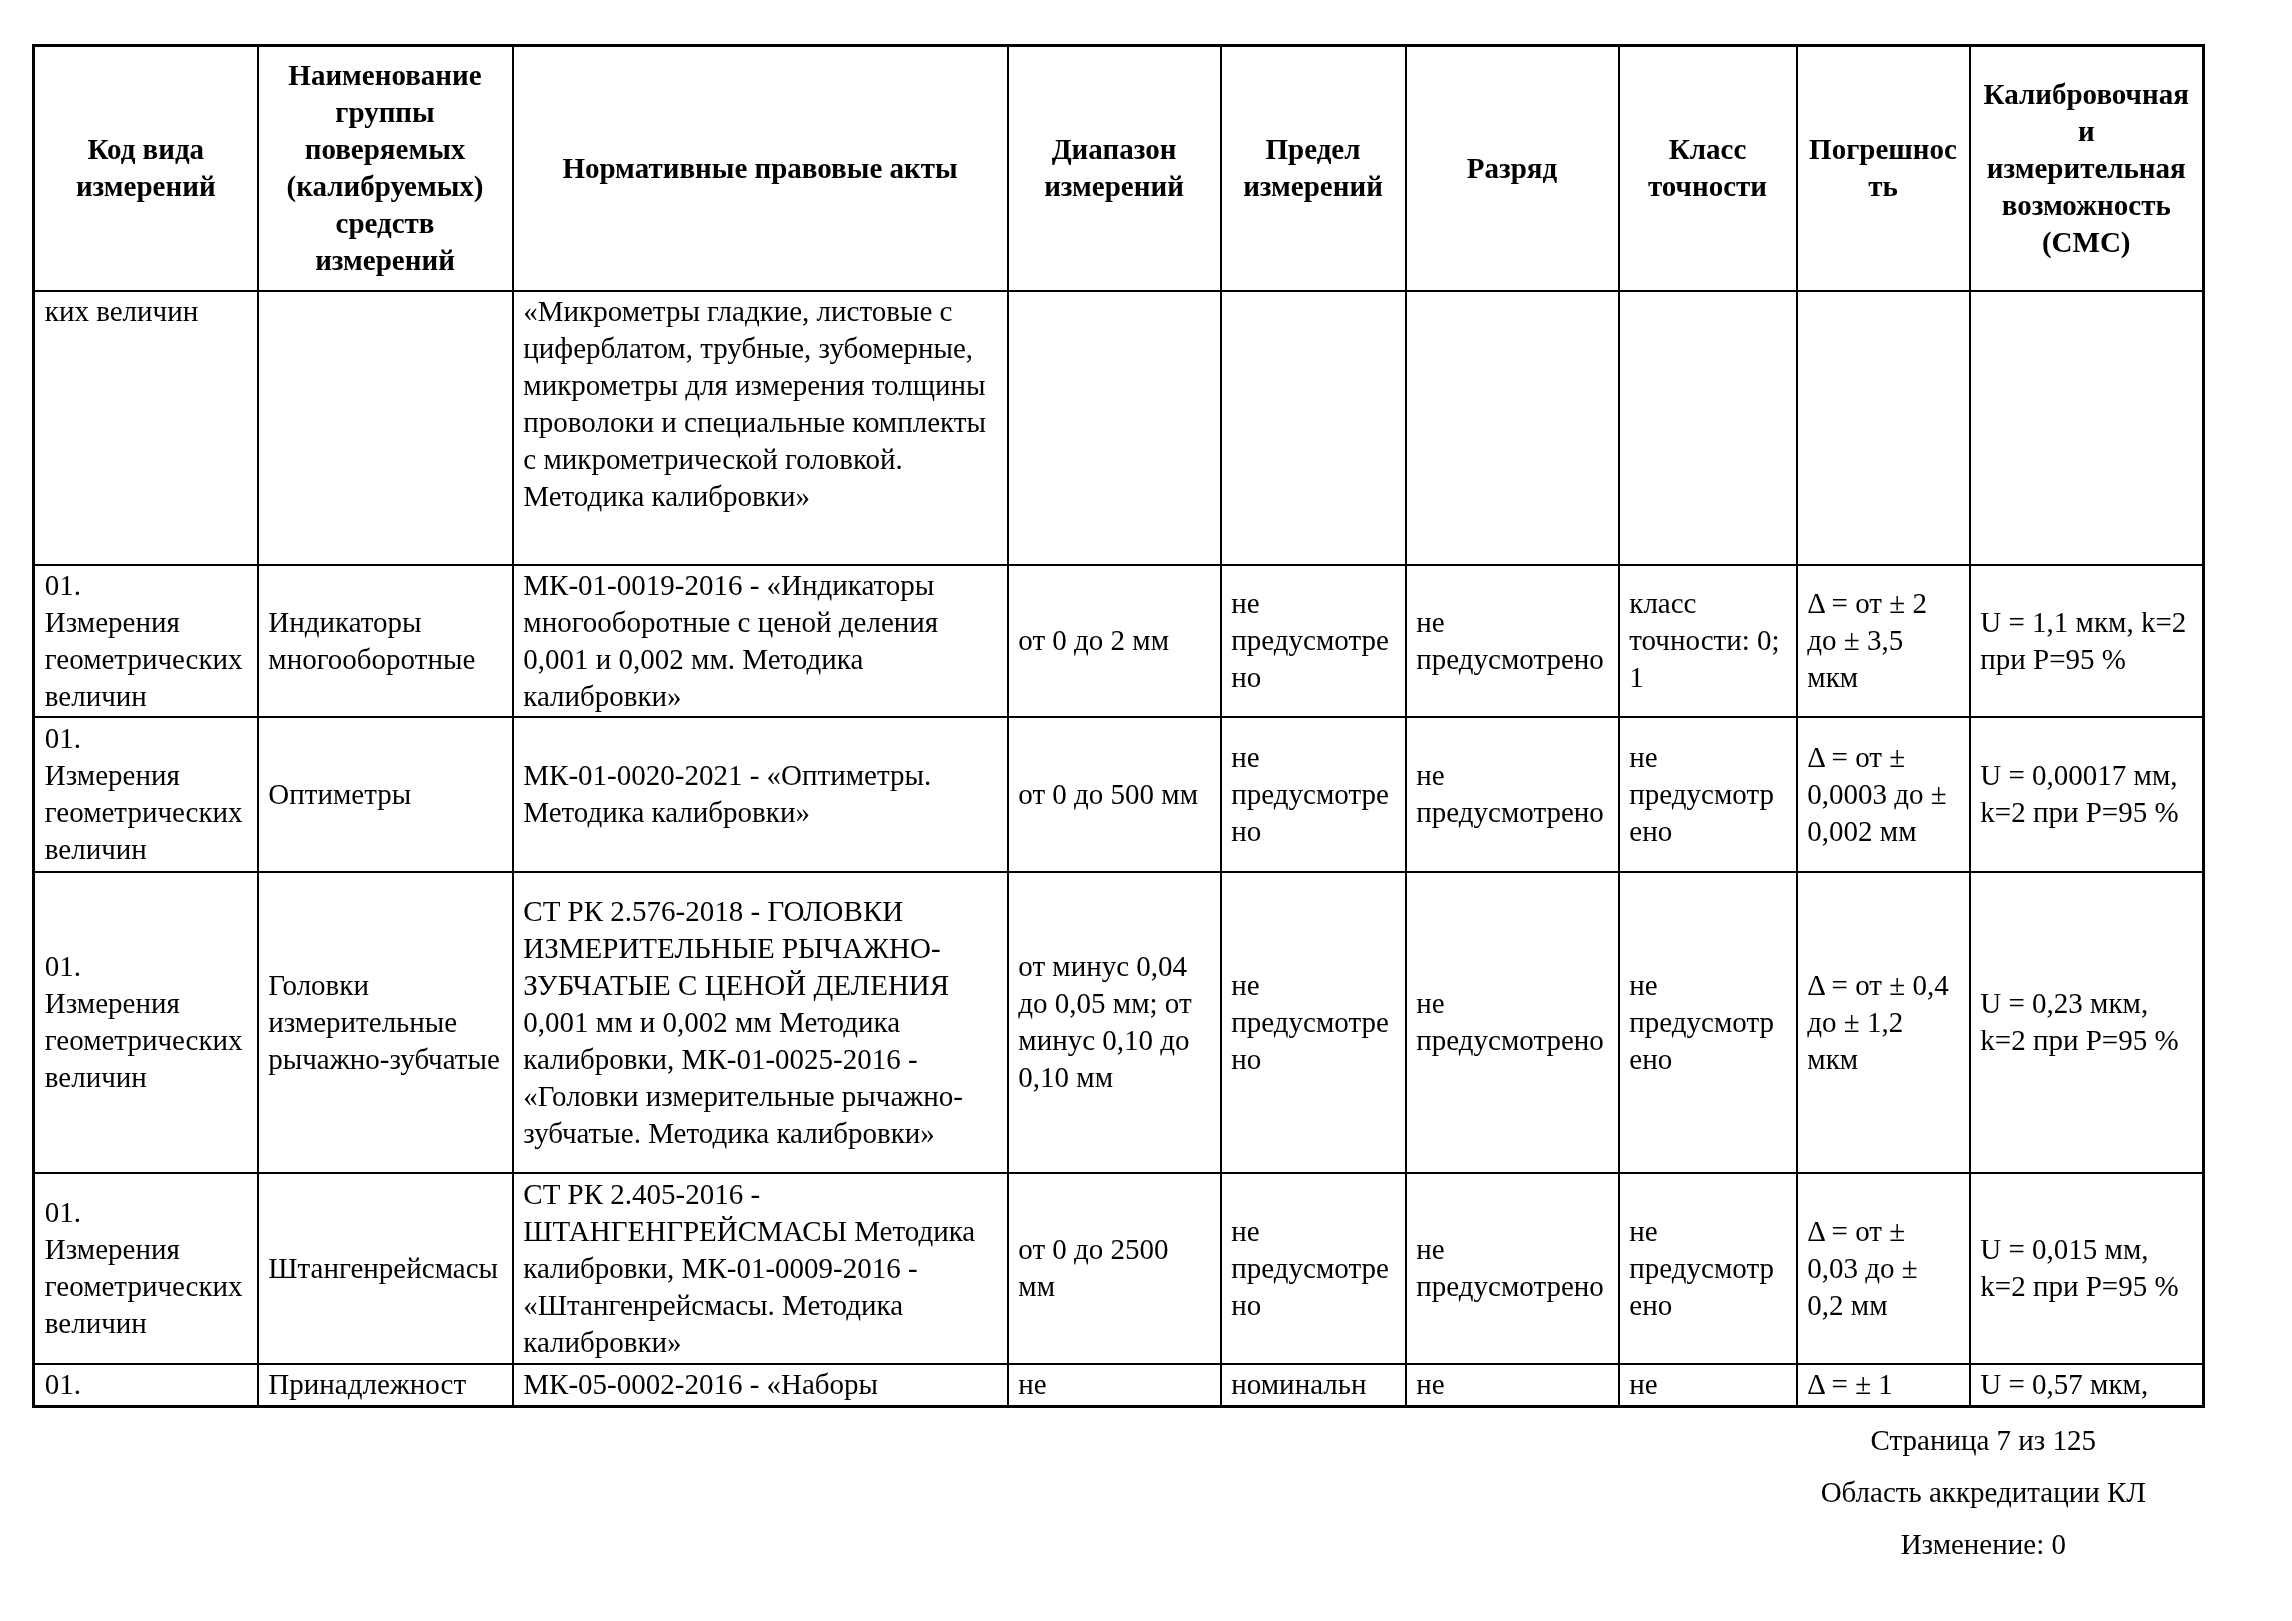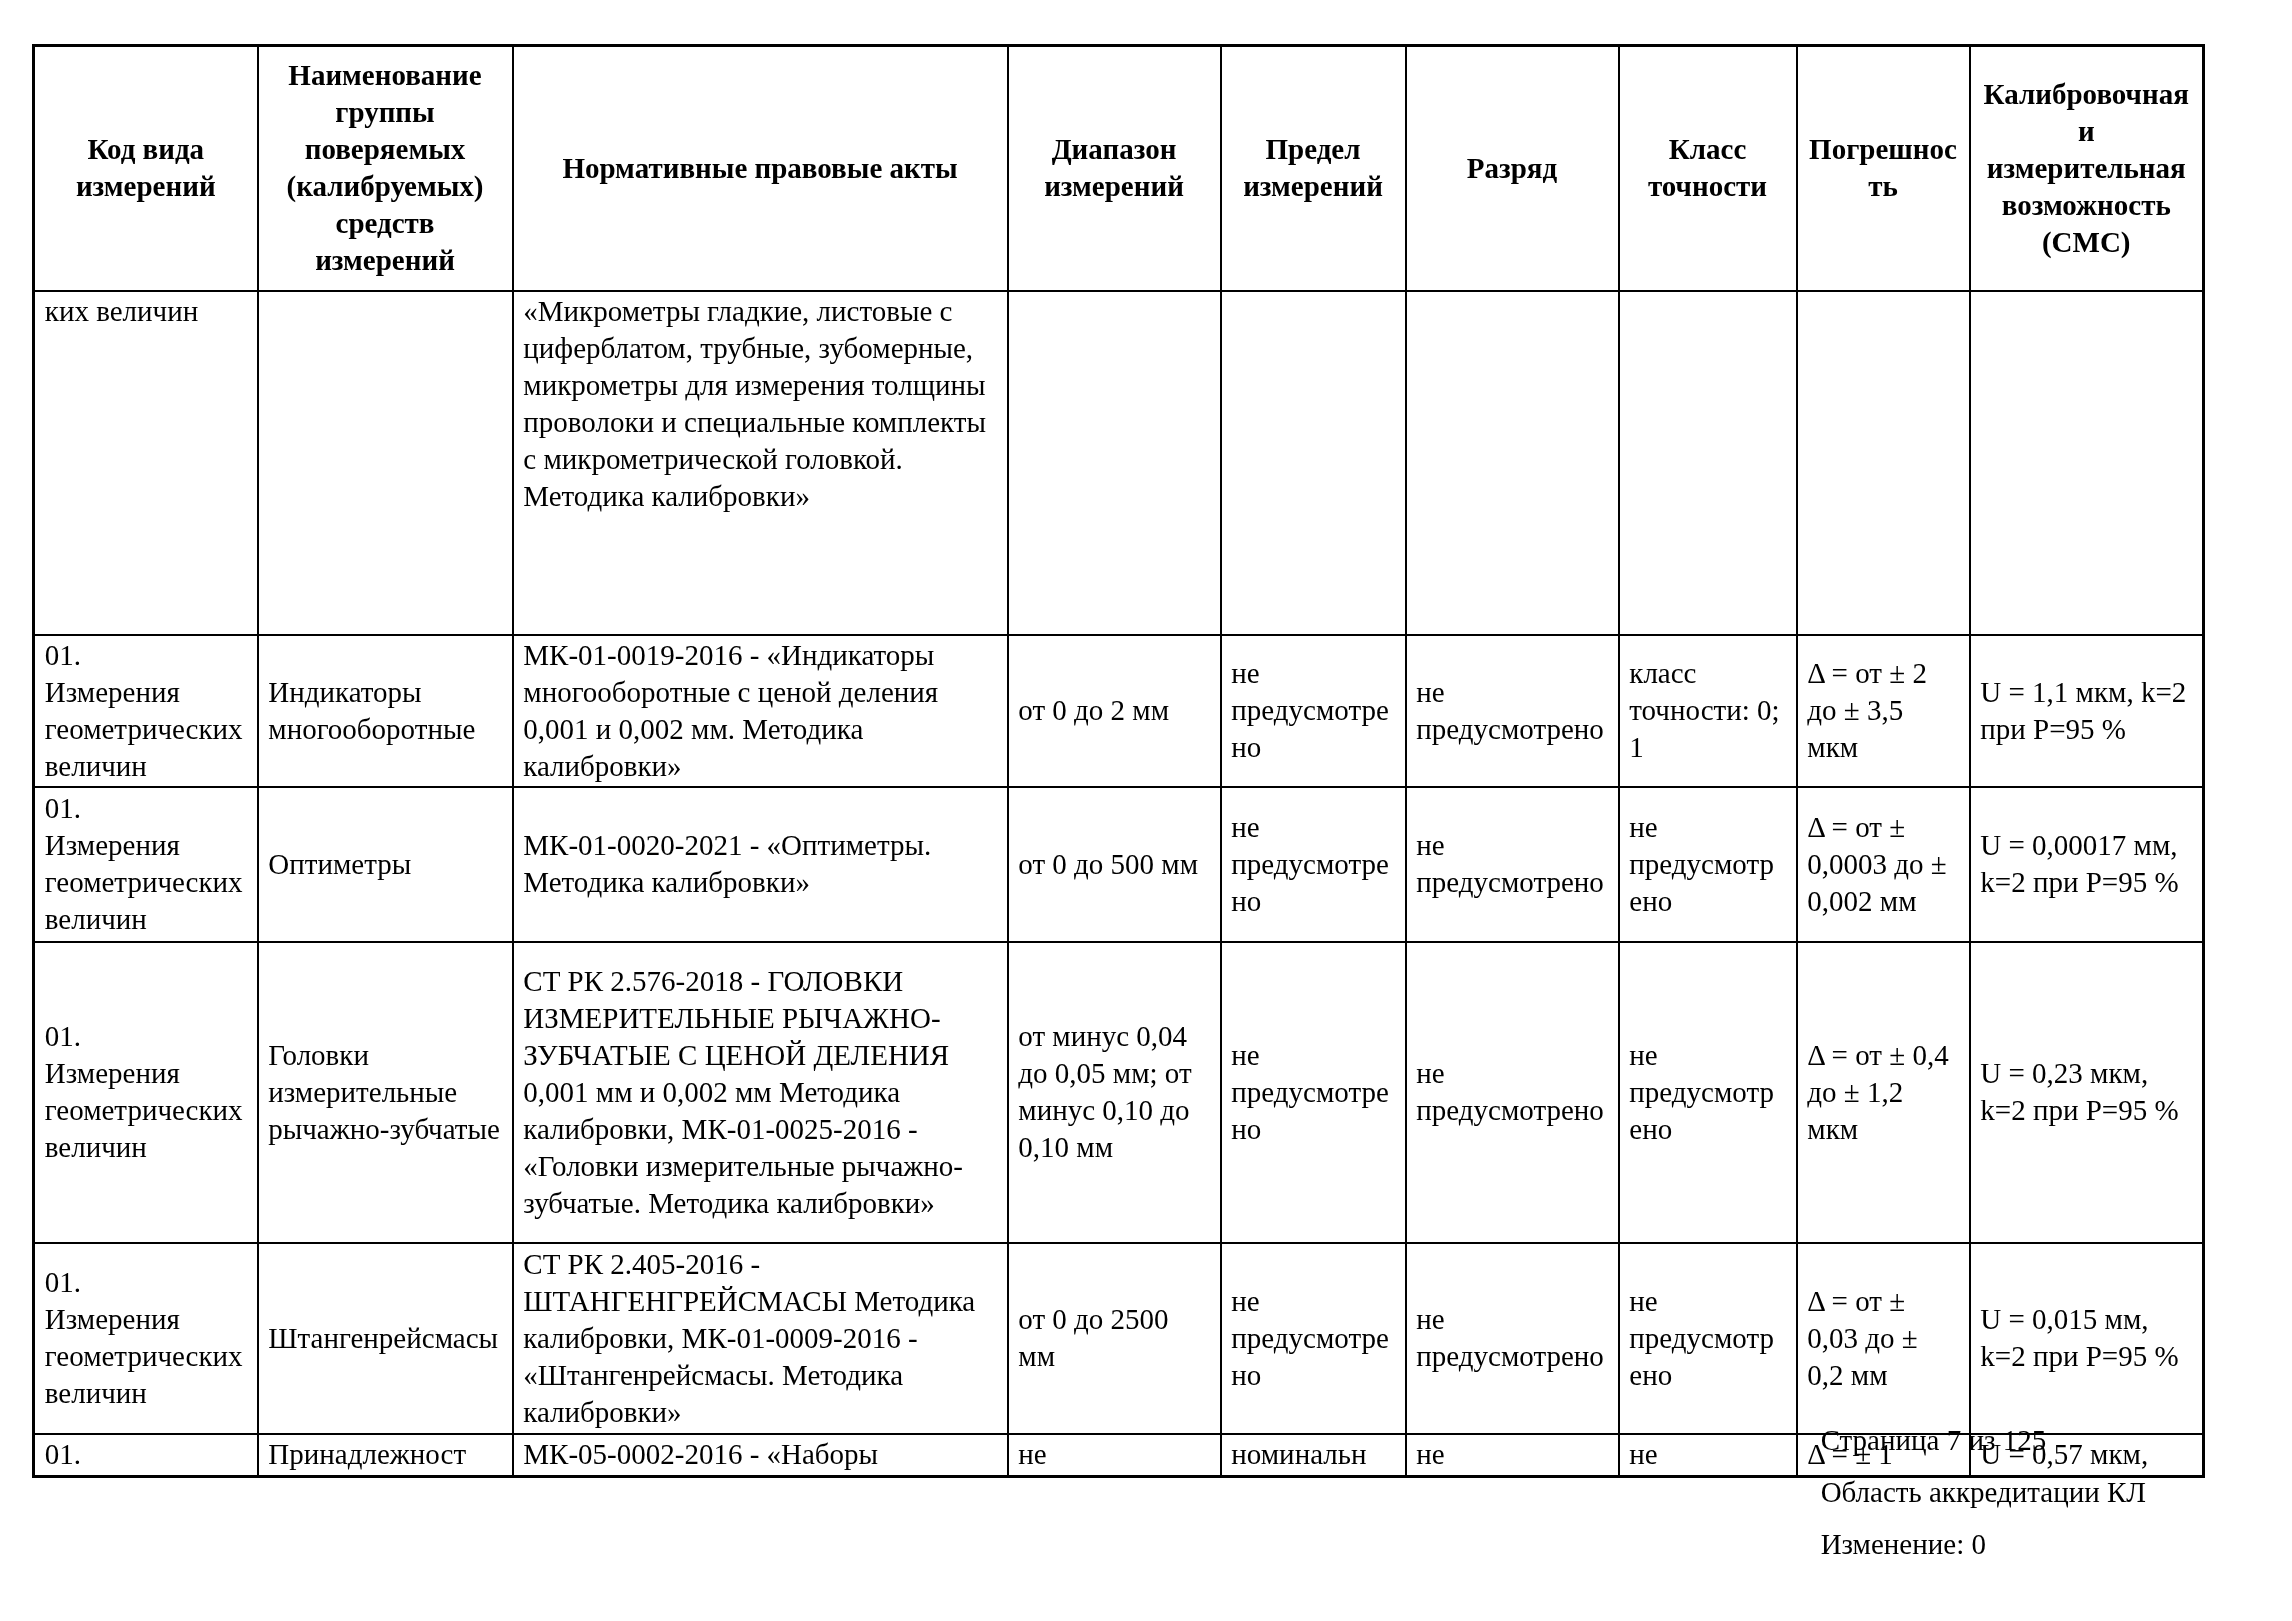--- a/index.html
+++ b/index.html
@@ -37,33 +37,33 @@
     word-wrap: break-word;
     white-space: pre-wrap;
     overflow: hidden;
   }
   table.scope thead th {
     font-weight: bold;
     text-align: center;
     vertical-align: middle;
   }
   tr.hdr        { height: 245px; }
-  tr.r-cont     { height: 344px; }
+  tr.r-cont     { height: 274px; }
   tr.r-cont td  { vertical-align: top; }
   tr.r1         { height: 150px; }
   tr.r2         { height: 155px; }
   tr.r3         { height: 301px; }
   tr.r4         { height: 191px; }
   tr.r-cut      { height: 43px; }
   tr.r-cut td   { vertical-align: top; }
   .footer {
     position: absolute;
     top: 1414px;
     right: 147px;
-    text-align: left;
+    text-align: center;
     font-size: 29px;
     line-height: 52px;
   }
 </style>
 </head>
 <body>
 
 <div class="page">
 
   <table class="scope">

